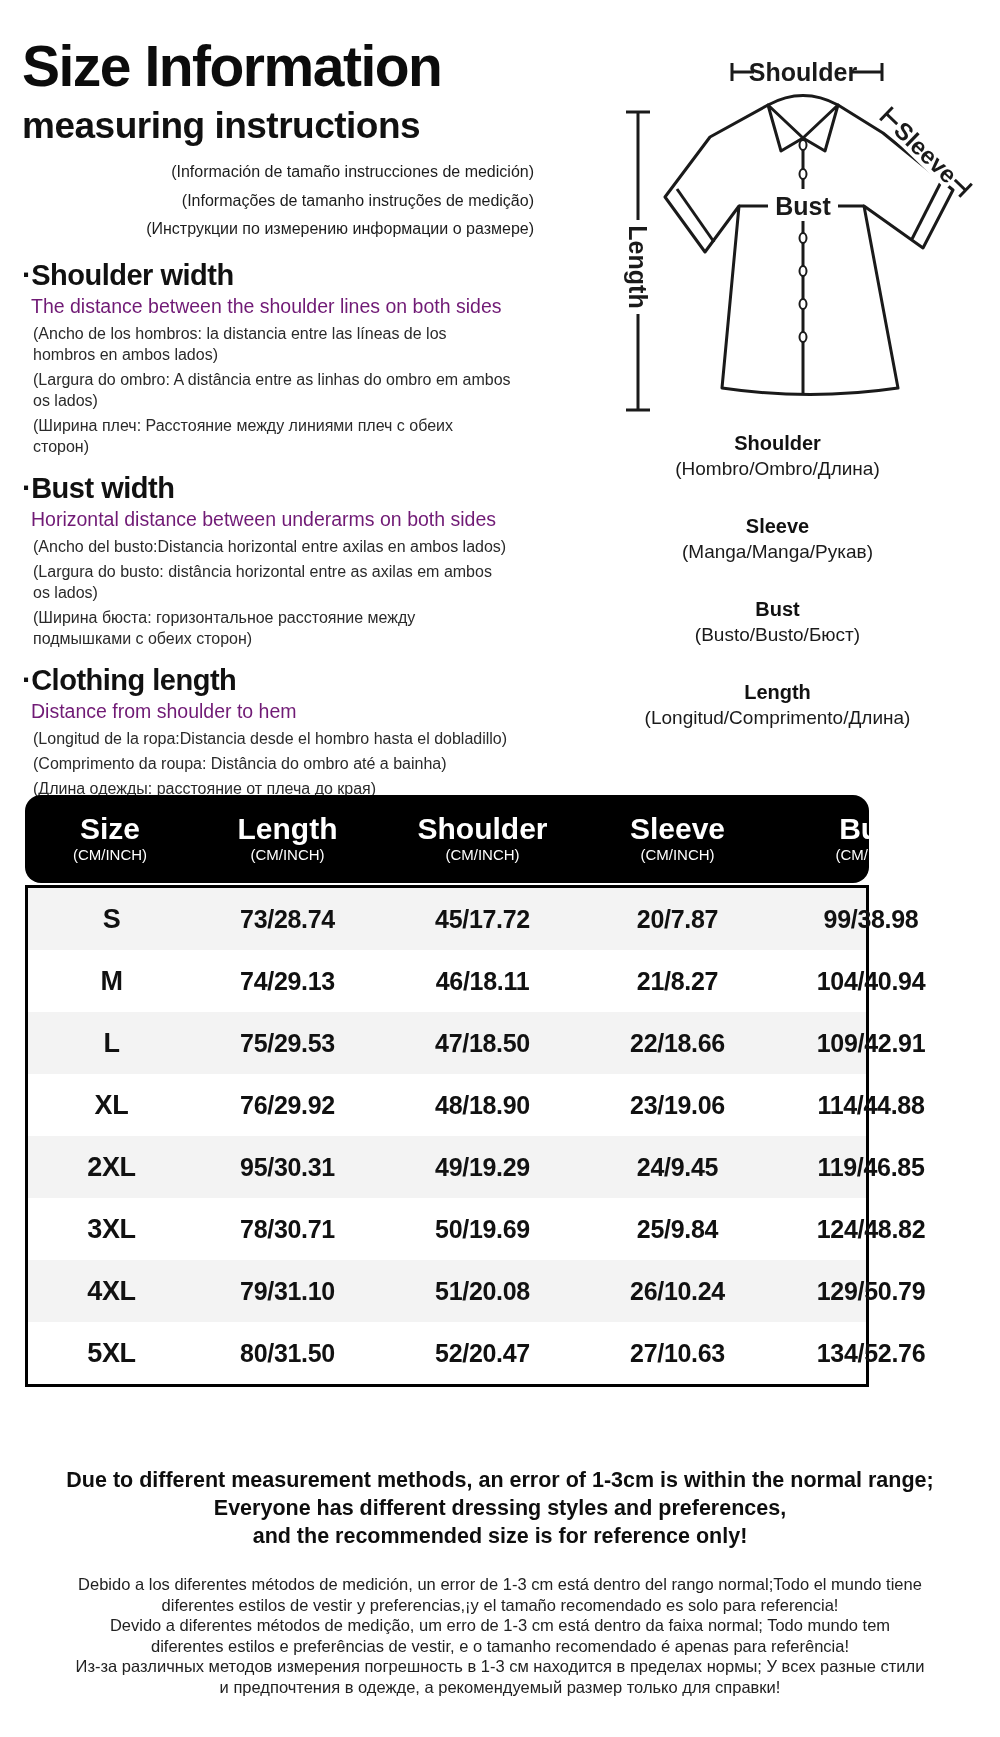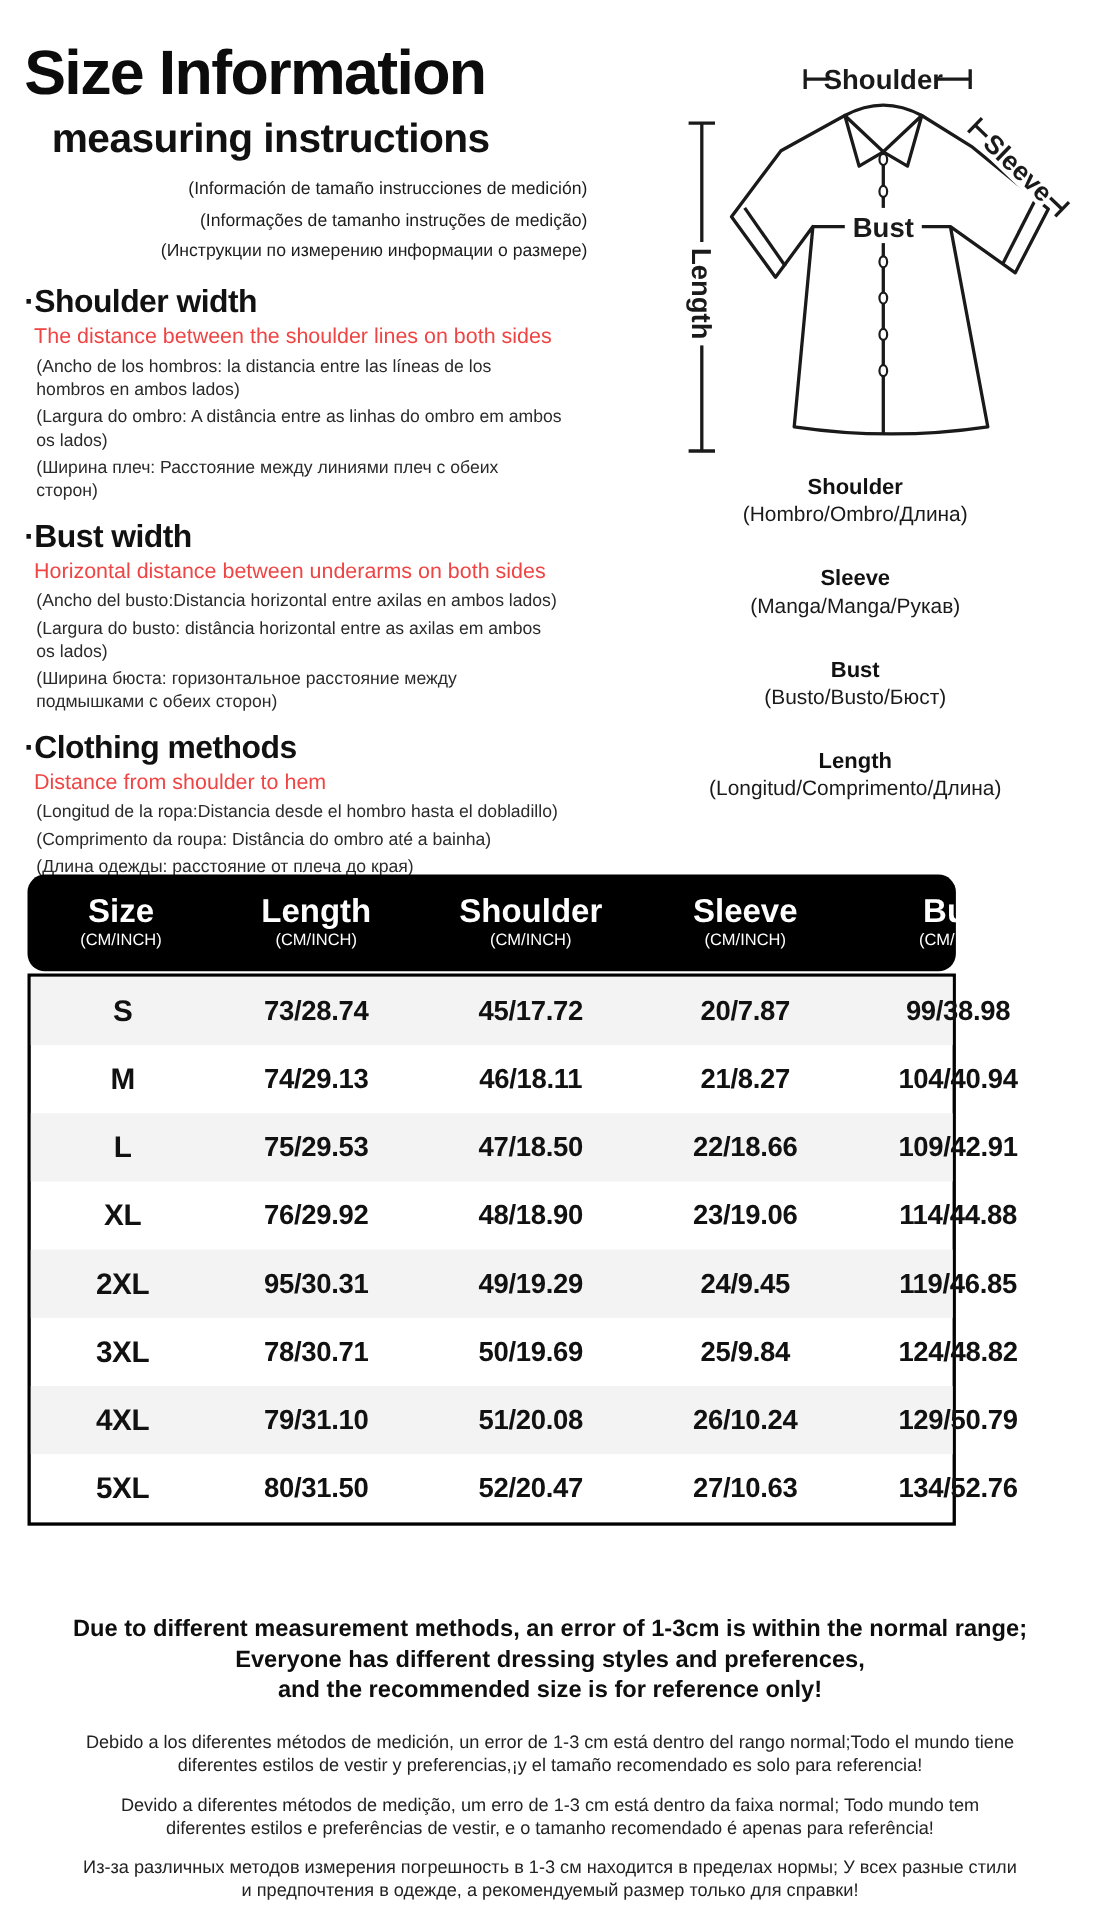--- a/index.html
+++ b/index.html
@@ -4,27 +4,27 @@
 <style>
   * { margin:0; padding:0; box-sizing:border-box; }
   body { background:#ffffff; }
   .page {
     position:relative; width:1000px; height:1737px; background:#ffffff;
     font-family:"Liberation Sans", sans-serif; color:#111; overflow:hidden;
   }
   
   .left-col { position:absolute; left:22px; top:36px; width:512px; }
   .main-title { font-size:57px; line-height:60px; font-weight:800; letter-spacing:-1.5px; color:#0c0c0c; }
-  .sub-title  { font-size:37px; line-height:44px; font-weight:700; margin-top:8px; letter-spacing:-0.5px;margin-left:25px; }
+  .sub-title  { font-size:37px; line-height:44px; font-weight:700; margin-top:8px; letter-spacing:-0.5px; }
   .title-trans { margin-top:10px; }
   .title-trans div { font-size:16px; line-height:28.5px; color:#1c1c1c;text-align:right; }
   .section { margin-top:14px; }
   .sec-heading { font-size:29px; line-height:35px; font-weight:700; letter-spacing:-0.5px; }
   .sec-heading .bullet { font-weight:700; }
-  .sec-desc { font-size:19.5px; line-height:26px; margin-left:9px; color:#ef4444; }
+  .sec-desc { font-size:19.5px; line-height:26px; margin-left:9px; color:#701a75; }
   .sec-small { font-size:16px; line-height:21px; margin:4px 0 0 11px; width:478px; color:#2a2a2a; }
   
   .shirt-svg { position:absolute; left:555px; top:28px; width:445px; height:395px; }
   .shirt-svg text { font-family:"Liberation Sans", sans-serif; }
   .legend { position:absolute; left:555px; top:430px; width:445px; text-align:center; }
   .legend-group { margin-bottom:31px; }
   .legend-term { font-size:20px; line-height:26px; font-weight:700; }
   .legend-trans { font-size:19px; line-height:26px; color:#1a1a1a; }
   
   .size-table { position:absolute; left:25px; top:795px; width:844px; }
@@ -40,21 +40,21 @@
   .trow {
     display:grid; grid-template-columns:167px 185px 205px 185px 202px;
     height:62px; align-items:center;
   }
   .trow:nth-child(odd) { background:#f3f3f3; }
   .tcell { text-align:center; font-size:25px; font-weight:700; letter-spacing:-0.3px; }
   .tcell.size { font-size:27px; }
   
   .footer { position:absolute; left:25px; top:1466px; width:950px; text-align:center; }
   .foot-en div { font-size:21.5px; line-height:28px; font-weight:700; color:#0e0e0e; }
-  .foot-block { margin-top:16px; }
+  .foot-block { }
   .foot-block.first { margin-top:24px; }
   .foot-block div { font-size:16.5px; line-height:20.5px; color:#222; }
 </style>
 </head>
 <body>
 
 <div class="page">
 
   <div class="left-col">
     <div class="main-title">Size Information</div>
@@ -75,21 +75,21 @@
 
     <div class="section">
       <div class="sec-heading"><span class="bullet">·</span><span>Bust width</span></div>
       <div class="sec-desc">Horizontal distance between underarms on both sides</div>
       <div class="sec-small">(Ancho del busto:Distancia horizontal entre axilas en ambos lados)</div>
       <div class="sec-small">(Largura do busto: distância horizontal entre as axilas em ambos os lados)</div>
       <div class="sec-small">(Ширина бюста: горизонтальное расстояние между подмышками с обеих сторон)</div>
     </div>
 
     <div class="section">
-      <div class="sec-heading"><span class="bullet">·</span><span>Clothing methods</span></div>
+      <div class="sec-heading"><span class="bullet">·</span><span>Clothing length</span></div>
       <div class="sec-desc">Distance from shoulder to hem</div>
       <div class="sec-small">(Longitud de la ropa:Distancia desde el hombro hasta el dobladillo)</div>
       <div class="sec-small">(Comprimento da roupa: Distância do ombro até a bainha)</div>
       <div class="sec-small">(Длина одежды: расстояние от плеча до края)</div>
     </div>
   </div>
 
   <svg class="shirt-svg" viewBox="0 0 445 395">
 
     <path d="M213,77 L155,109 L110,169 L150,224 L184,178 L167,360 Q255,373 343,360 L309,178 L368,220 L398,162 L328,105 L283,77 Q248,58 213,77 Z" fill="#ffffff" stroke="#1a1a1a" stroke-width="3" stroke-linejoin="round"></path>

